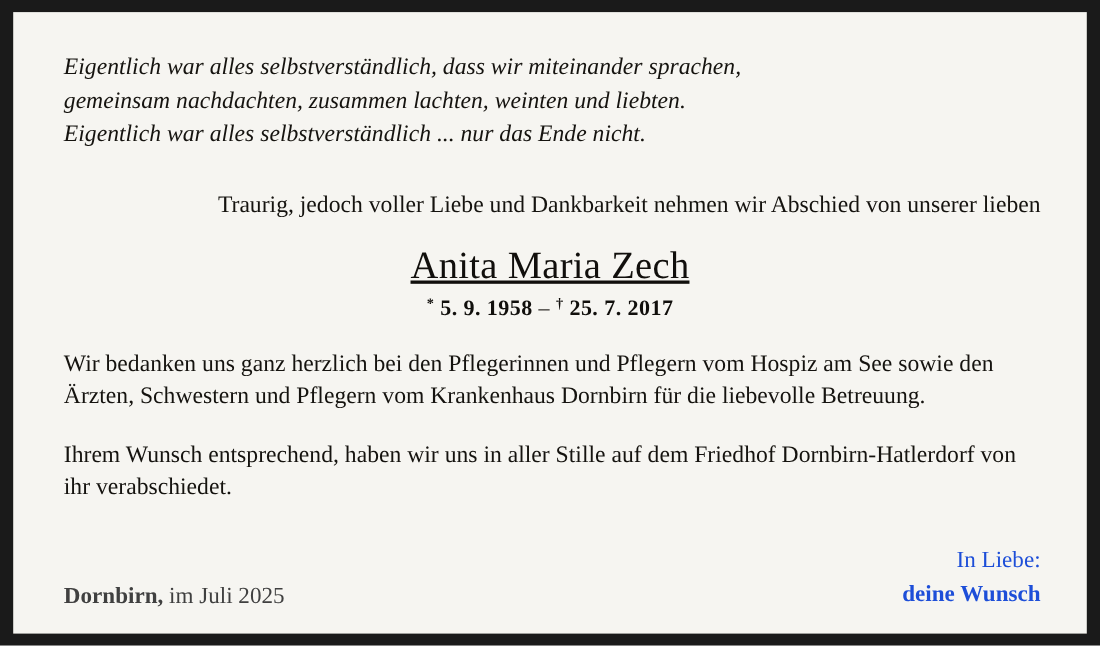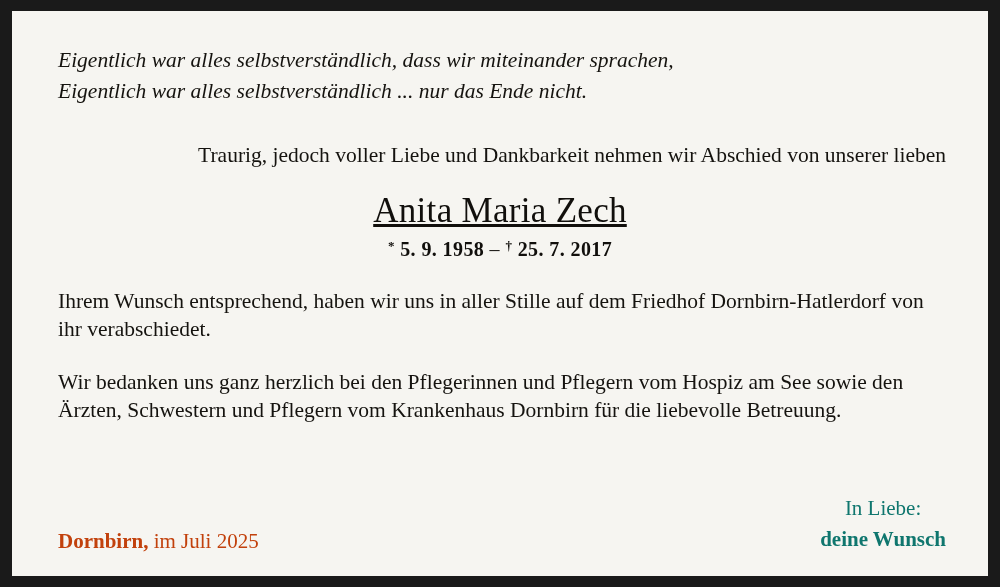--- a/index.html
+++ b/index.html
@@ -84,64 +84,65 @@
     position: absolute;
     left: 42px;
     right: 42px;
     bottom: 22px;
     display: flex;
     justify-content: space-between;
     align-items: flex-end;
   }
   .footer-left {
     font-size: 21px;
-    color: #c2410c;
+    color: #404040;
     padding-left: 4px;
     margin-top: 21px;
   }
   .footer-left b {
     font-weight: bold;
   }
   .footer-right {
-    text-align: center;
+    text-align: right;
     font-size: 21px;
-    color: #0f766e;
+    color: #1d4ed8;
     line-height: 1.45;
   }
   .footer-right .strong {
     font-weight: bold;
     font-size: 21px;
   }
 </style>
 </head>
 <body>
 
 <div class="page">
   <div class="card">
 
     <div class="quote">
       <div class="quote-line">Eigentlich war alles selbstverständlich, dass wir miteinander sprachen,</div>
+      <div class="quote-line">gemeinsam nachdachten, zusammen lachten, weinten und liebten.</div>
       <div class="quote-line">Eigentlich war alles selbstverständlich ... nur das Ende nicht.</div>
     </div>
 
     <div class="intro">Traurig, jedoch voller Liebe und Dankbarkeit nehmen wir Abschied von unserer lieben</div>
 
     <div class="name-block">
       <div class="name">Anita Maria Zech</div>
       <div class="dates">
         <span class="sym">*</span>
         <span>5. 9. 1958</span>
         <span class="dash">–</span>
         <span class="sym">†</span>
         <span>25. 7. 2017</span>
       </div>
     </div>
 
+    <div class="para second">Wir bedanken uns ganz herzlich bei den Pflegerinnen und Pflegern vom Hospiz am See sowie den Ärzten, Schwestern und Pflegern vom Krankenhaus Dornbirn für die liebevolle Betreuung.</div>
     <div class="para">Ihrem Wunsch entsprechend, haben wir uns in aller Stille auf dem Friedhof Dornbirn-Hatlerdorf von ihr verabschiedet.</div>
-    <div class="para second">Wir bedanken uns ganz herzlich bei den Pflegerinnen und Pflegern vom Hospiz am See sowie den Ärzten, Schwestern und Pflegern vom Krankenhaus Dornbirn für die liebevolle Betreuung.</div>
 
     <div class="footer">
       <div class="footer-left">
         <b>Dornbirn,</b>
         <span>im Juli 2025</span>
       </div>
       <div class="footer-right">
         <div>In Liebe:</div>
         <div class="strong">deine Wunsch</div>
       </div>

